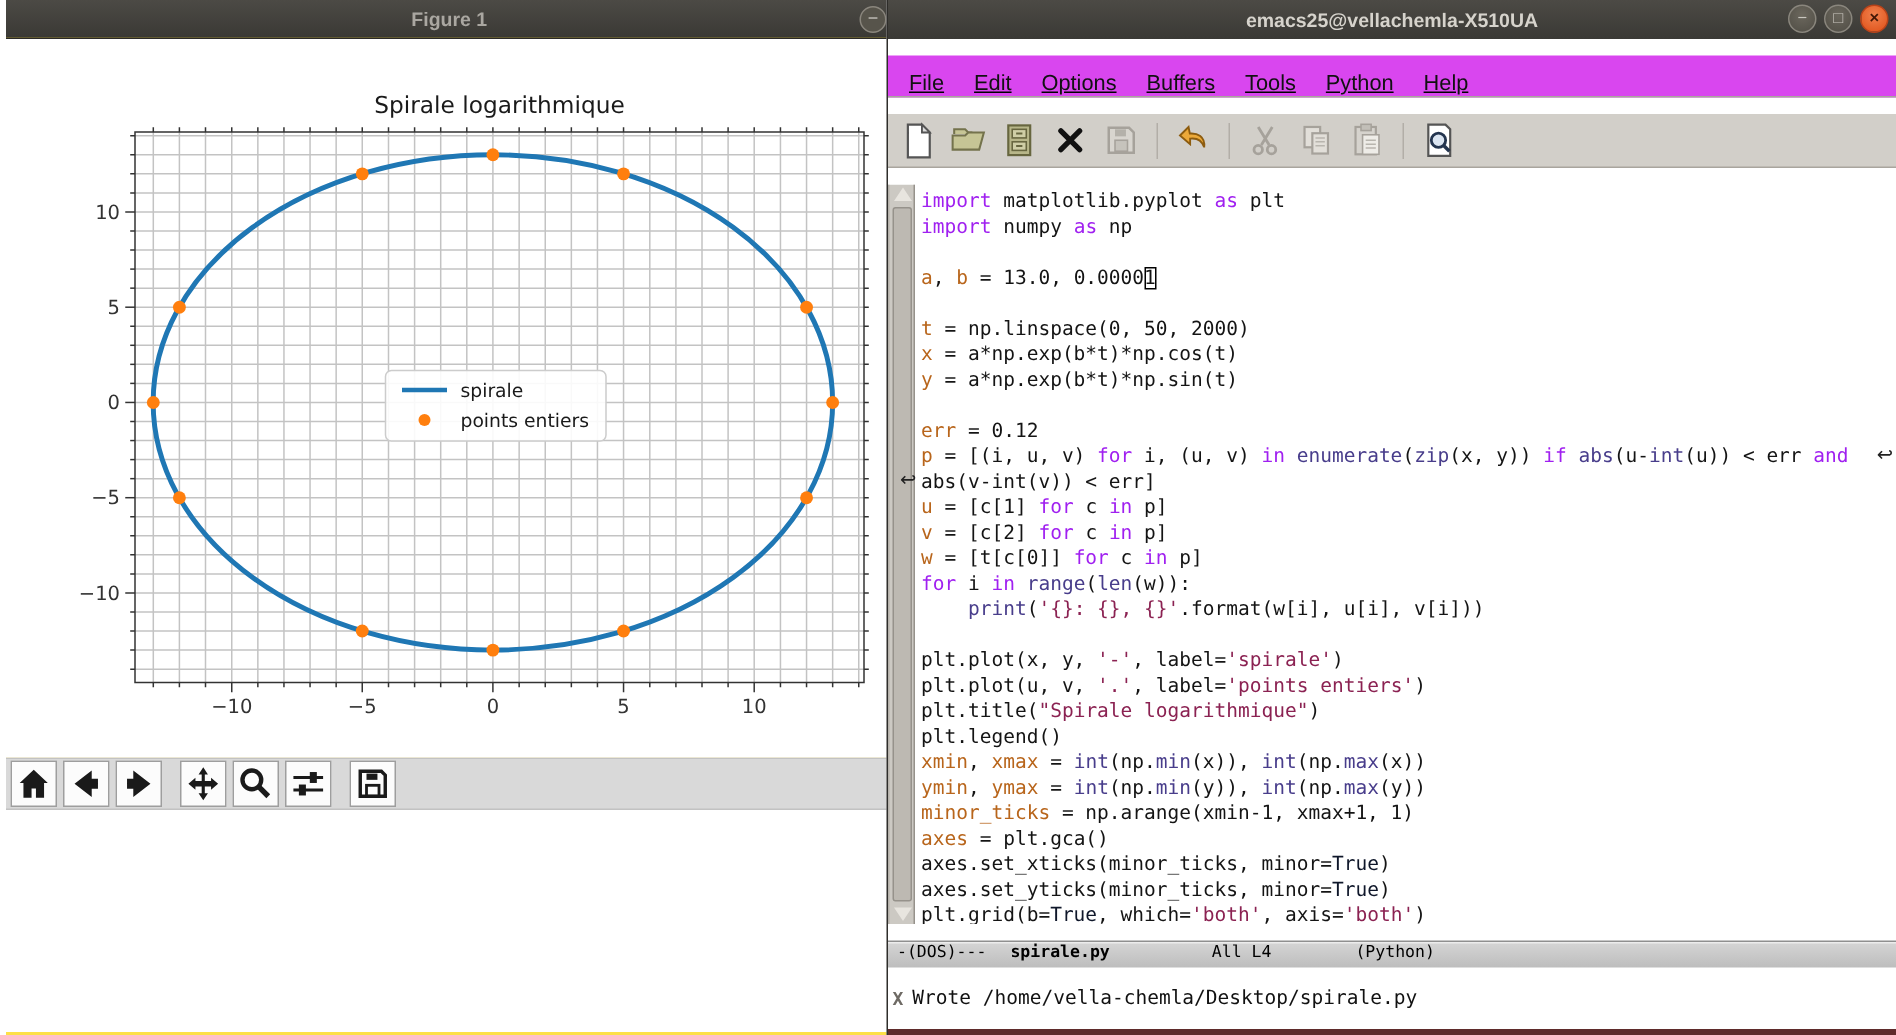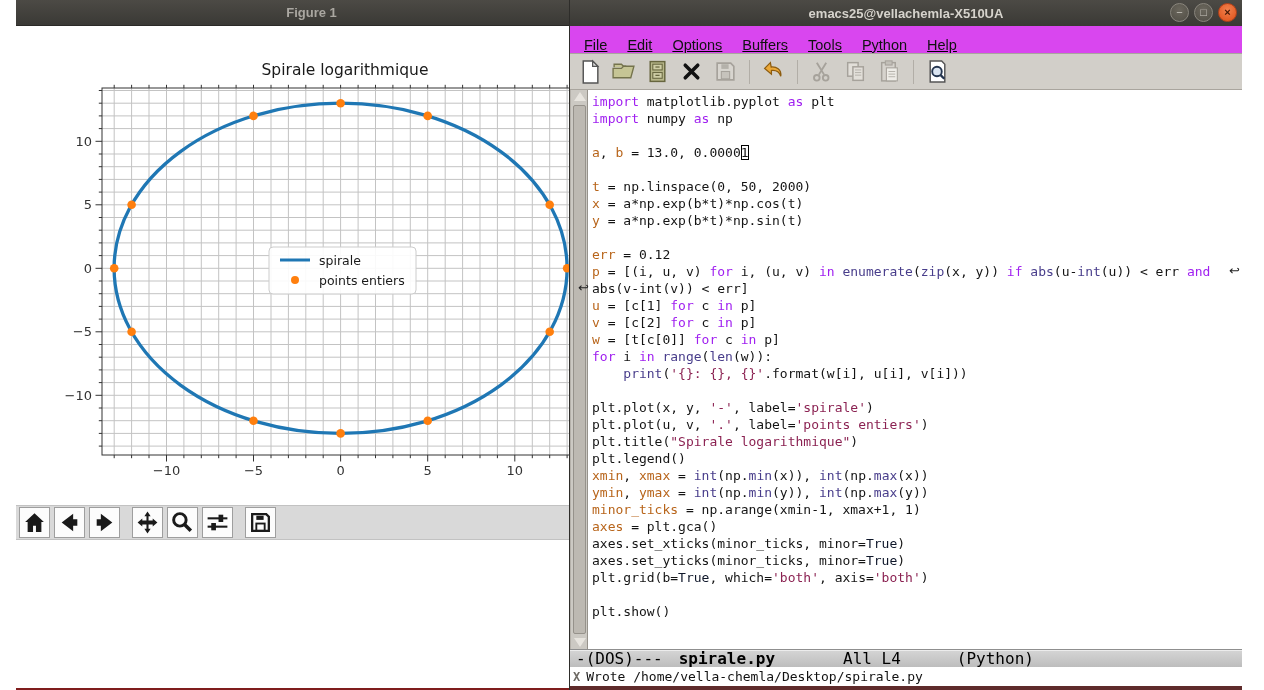--- a/index.html
+++ b/index.html
@@ -1,38 +1,38 @@
 <!DOCTYPE html>
 <html><head>
 <meta charset="utf-8">
 <style>
   * { margin:0; padding:0; box-sizing:border-box; }
   body { font-family:"Liberation Sans","DejaVu Sans",sans-serif; background:#777; }
   .screen { position:relative; width:1264px; height:690px; overflow:hidden; background:#fff; }
 
   
-  .fig-window { position:absolute; left:16px; top:0; width:591px; height:690px; background:#7f1d1d; }
+  .fig-window { position:absolute; left:4px; top:0; width:591px; height:690px; background:#fde047; }
   .fig-titlebar { position:relative; height:26px; background:linear-gradient(#4c4a45,#3a3935);
                   display:flex; align-items:center; justify-content:center;
                   border-bottom:1px solid #2b2a27; }
   .fig-title { color:#aaa7a1; font-weight:bold; font-size:13px; }
   .fig-circle-btn { position:absolute; right:4px; top:4px; width:18px; height:18px; border-radius:50%;
                     background:#57544b; border:1px solid #8a867d; color:#c9c6bf; font-size:12px;
                     line-height:15px; text-align:center; }
   .fig-canvas { position:relative; width:591px; height:479px; background:#fff; }
   .fig-toolbar { height:35px; background:#d9d9d9; border-top:1px solid #c2c2c2; border-bottom:1px solid #c2c2c2;
                  display:flex; align-items:center; padding-left:3px; }
   .fig-btn { width:31px; height:31px; background:#fcfcfc; border:1px solid #9e9e9e; margin-right:4px;
              display:flex; align-items:center; justify-content:center; }
   .fig-sep { width:8px; }
   .fig-below { height:148px; background:#ffffff; }
 
   
-  .emacs { position:absolute; left:569px; top:0; width:673px; height:690px; background:#fff;
-           border-left:1px solid #2e2d2a; display:flex; flex-direction:column; }
+  .emacs { position:absolute; left:591px; top:0; width:673px; height:690px; background:#fff;
+           border-left:1px solid #2e2d2a; display:flex; flex-direction:column;gap:11px; }
   .e-titlebar { position:relative; height:26px; background:linear-gradient(#4c4a45,#3a3935);
                 display:flex; align-items:center; justify-content:center; flex:0 0 26px;}
   .e-title { color:#d6d3cc; font-weight:bold; font-size:13px; }
   .e-winbtns { position:absolute; right:5px; top:3px; display:flex; gap:5px; }
   .wbtn { width:19px; height:19px; border-radius:50%; background:radial-gradient(circle at 50% 35%,#6b675d,#504d45);
           border:1px solid #8a867d; color:#c9c6bf; font-size:11px; line-height:17px; text-align:center; }
   .wbtn.close { background:radial-gradient(circle at 50% 35%,#f1814d,#dd4f17); border-color:#b8431a; color:#441806; font-weight:bold;}
   .e-menubar { height:28px; background:#d946ef; border-bottom:1px solid #a9a59e; display:flex; align-items:flex-end;
                padding-left:4px; flex:0 0 28px;text-decoration:underline;}
   .menu-item { font-size:14.5px; color:#111; padding:0 10px; }
@@ -55,22 +55,22 @@
   .cl { height:17px; }
   .k { color:#a020f0; }           
   .b { color:#483d8b; }           
   .v { color:#b8651b; }           
   .s { color:#8b2252; }           
   .c { color:#0f172a; }           
   .cur { outline:1px solid #000; outline-offset:-1px; }
   .wrap-glyph { position:absolute; font-size:13px; color:#222; font-family:"DejaVu Sans",sans-serif; }
 
   .e-modeline { height:18px; background:linear-gradient(#d5d5d5,#bdbdbd); border-top:1px solid #8f8f8f;
-                box-shadow:inset 0 1px 0 #ececec; display:flex; align-items:center;
-                font-family:"DejaVu Sans Mono",monospace; font-size:16px; color:#000; flex:0 0 18px; white-space:pre;}
+                box-shadow:inset 0 1px 0 #ececec; display:flex; 
+                font-family:"DejaVu Sans Mono",monospace; font-size:11px; color:#000; flex:0 0 18px; white-space:pre;}
   .ml-buffer { font-weight:bold; }
   .e-echo { height:19px; background:#fff; display:flex; align-items:center; flex:0 0 19px;
             font-family:"DejaVu Sans Mono",monospace; font-size:13px; color:#111; white-space:pre;}
   .echo-x { color:#6e6a64; font-weight:bold; font-size:12px; margin:0 6px 0 3px; }
   .e-bottombar { height:4px; background:#5f2b2b; flex:0 0 4px; }
 </style>
 </head>
 <body>
 
 <div class="screen">

